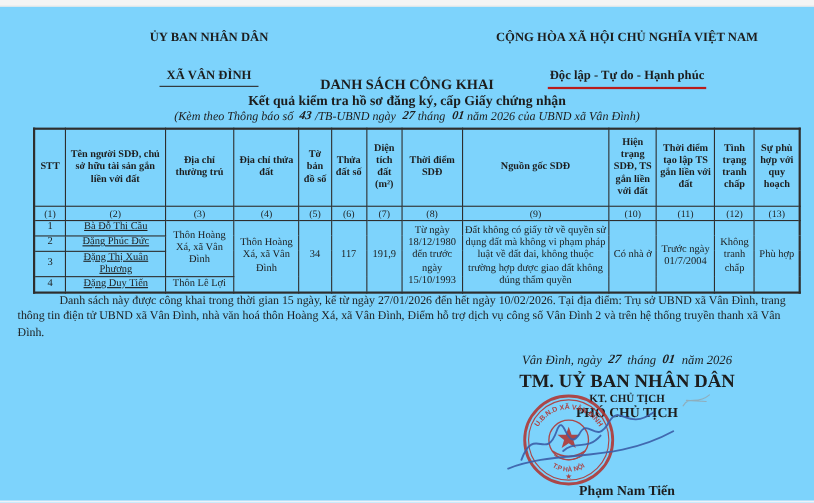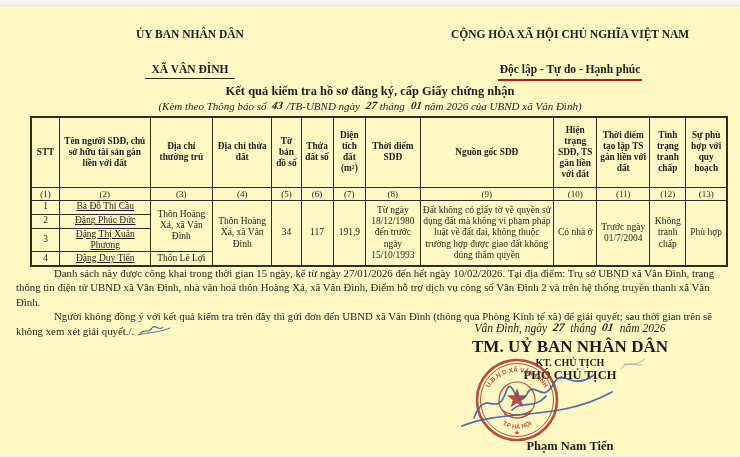--- a/index.html
+++ b/index.html
@@ -1,18 +1,18 @@
 <!DOCTYPE html>
 <html><head>
 <meta charset="utf-8">
 <style>
   * { box-sizing: border-box; margin: 0; padding: 0; }
   html,body { width:740px; height:457px; background:#fff; }
   .page {
-    position:relative; width:740px; height:457px; background:#fef9c3;
+    position:relative; width:740px; height:457px; background:#7dd3fc;
     font-family:"Liberation Serif","DejaVu Serif",serif; color:#1d1d1d; overflow:hidden;
   }
   .top-strip { position:absolute; left:0; top:0; width:740px; height:6px;
     background:#f4f4f4; border-bottom:1px solid #e7e7e7; }
   .bottom-edge { position:absolute; left:0; bottom:0; width:740px; height:2px; background:#edf2f9; }
 
   .org-block { position:absolute; top:27px; text-align:center; line-height:1.35; }
   .org-left  { left:75px;  width:230px; }
   .org-right { left:415px; width:310px; }
   .org-l1 { font-weight:bold; font-size:11.5px; }
@@ -72,20 +72,21 @@
   <div class="org-block org-left">
     <div class="org-l1">ỦY BAN NHÂN DÂN</div>
     <div class="org-l2"><span class="u">XÃ VÂN ĐÌNH</span></div>
   </div>
 
   <div class="org-block org-right">
     <div class="org-l1">CỘNG HÒA XÃ HỘI CHỦ NGHĨA VIỆT NAM</div>
     <div class="org-l2"><span class="u2">Độc lập - Tự do - Hạnh phúc</span></div>
   </div>
 
+  <div class="doc-title">DANH SÁCH CÔNG KHAI</div>
   <div class="doc-subtitle">Kết quả kiểm tra hồ sơ đăng ký, cấp Giấy chứng nhận</div>
 
   <div class="ref-line">
     <span>(Kèm theo Thông báo số</span>
     <span class="hand">43</span><span>/TB-UBND ngày</span>
     <span class="hand">27</span><span>tháng</span>
     <span class="hand">01</span><span>năm 2026 của UBND xã Vân Đình)</span>
   </div>
 
   <table class="main">
@@ -161,24 +162,20 @@
     <tr class="data-row r4">
       <td>4</td>
       <td class="name-cell">Đặng Duy Tiến</td>
       <td>Thôn Lê Lợi</td>
     </tr>
   </tbody>
     </table>
 
   <div class="notes">
     <p>Danh sách này được công khai trong thời gian 15 ngày, kể từ ngày 27/01/2026 đến hết ngày 10/02/2026. Tại địa điểm: Trụ sở UBND xã Vân Đình, trang thông tin điện tử UBND xã Vân Đình, nhà văn hoá thôn Hoàng Xá, xã Vân Đình, Điểm hỗ trợ dịch vụ công số Vân Đình 2 và trên hệ thống truyền thanh xã Vân Đình.</p>
-    <p><span>Người không đồng ý với kết quả kiểm tra trên đây thì gửi đơn đến UBND xã Vân Đình (thông qua Phòng Kinh tế xã) để giải quyết; sau thời gian trên sẽ không xem xét giải quyết./.</span><svg class="initials-icon" width="34" height="13" viewBox="0 0 34 13">
-          <path d="M3,10 C7,3 11,11 15,4 C18,-1 22,8 26,3" fill="none" stroke="#41699f" stroke-width="1.1" stroke-linecap="round"></path>
-          <path d="M1,11 C10,8 22,9 33,4" fill="none" stroke="#41699f" stroke-width="0.9" stroke-linecap="round"></path>
-        </svg></p>
   </div>
 
   <div class="sig-block">
     <div class="sig-date">
       <span>Vân Đình, ngày</span>
       <span class="hand">27</span>
       <span>tháng</span>
       <span class="hand">01</span>
       <span>năm 2026</span>
     </div>

